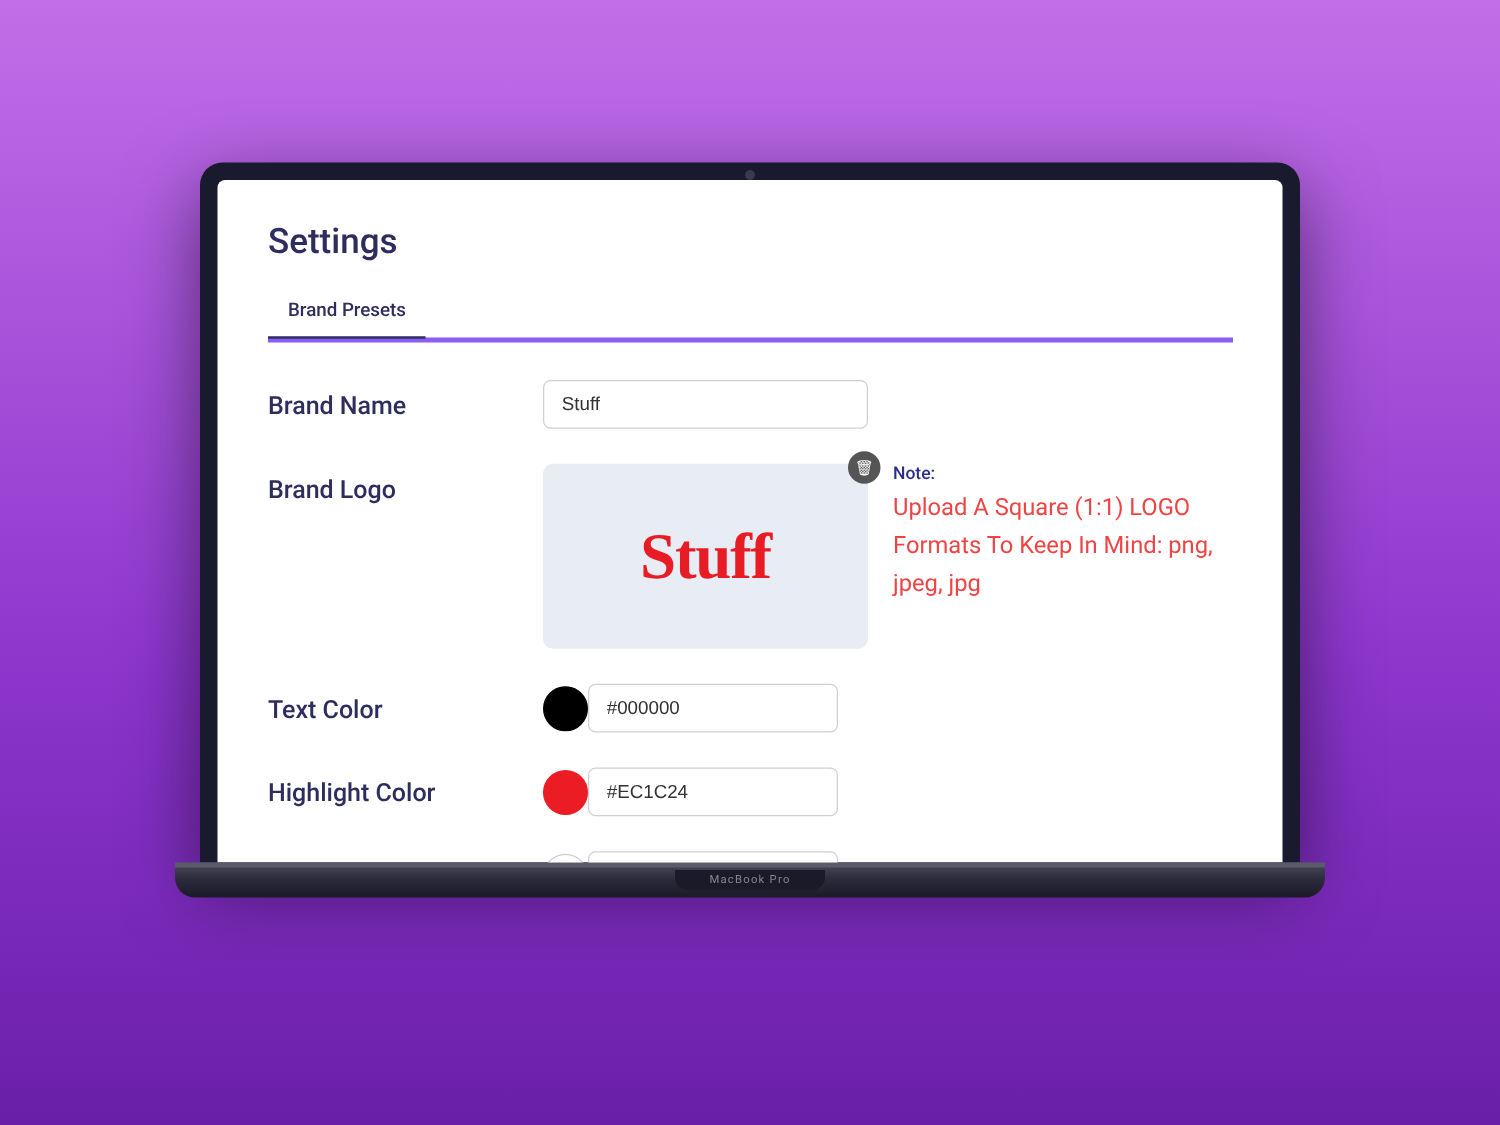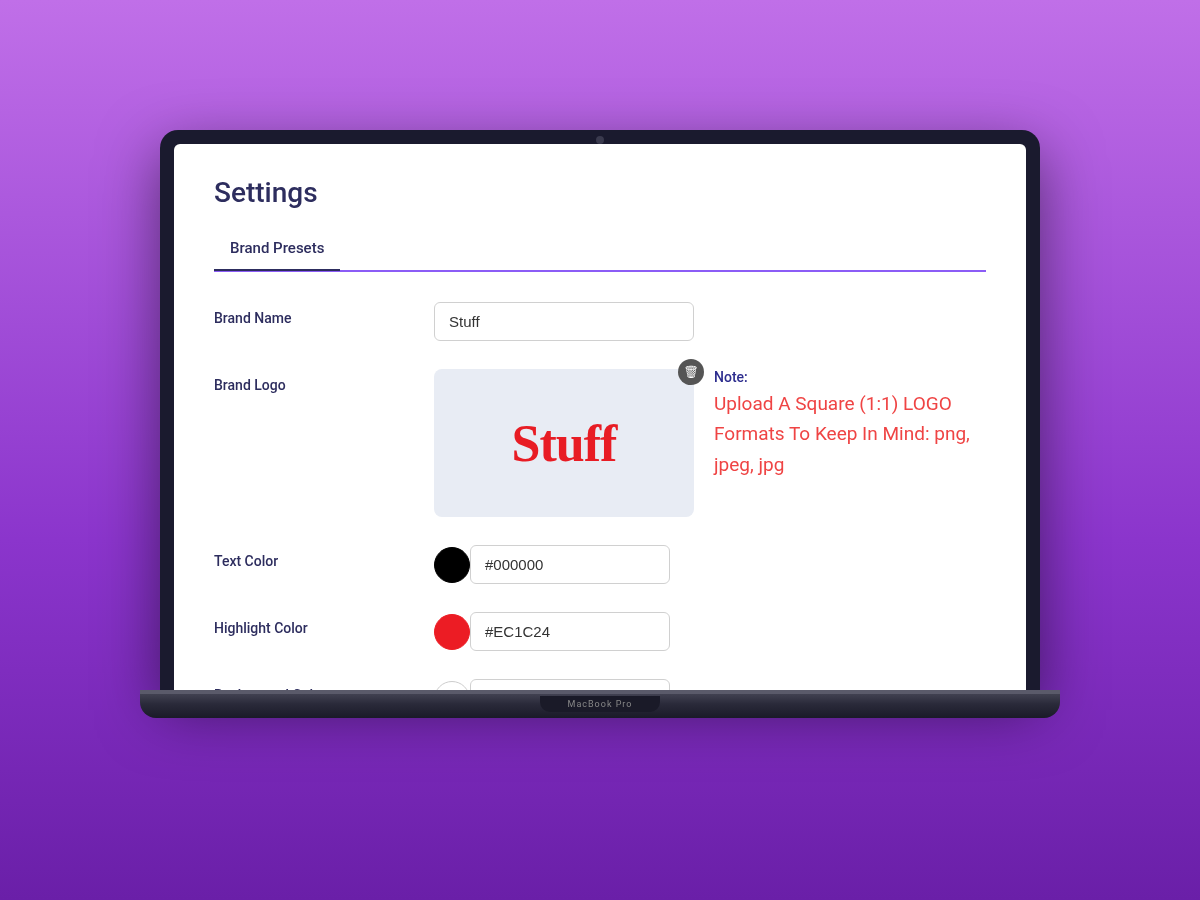--- a/index.html
+++ b/index.html
@@ -101,21 +101,21 @@
 
     .page-title {
       font-size: 28px;
       font-weight: 500;
       color: #2d2d5e;
       margin-bottom: 20px;
     }
 
     .tabs {
       display: flex;
-      border-bottom: 2px solid #8b5cf6;
+      border-bottom: 4px solid #8b5cf6;
       margin-bottom: 30px;
       gap: 0;
     }
 
     .tab {
       padding: 10px 16px 12px;
       font-size: 15px;
       cursor: pointer;
       color: #999;
       border-bottom: 2px solid transparent;
@@ -135,21 +135,21 @@
     }
 
     .form-row {
       display: flex;
       align-items: flex-start;
       gap: 40px;
     }
 
     .form-label {
       width: 180px;
-      font-size: 14px;
+      font-size: 20px;
       font-weight: 500;
       color: #2d2d5e;
       padding-top: 8px;
       flex-shrink: 0;
     }
 
     .form-input {
       border: 1.5px solid #d0d0d0;
       border-radius: 6px;
       padding: 10px 14px;

